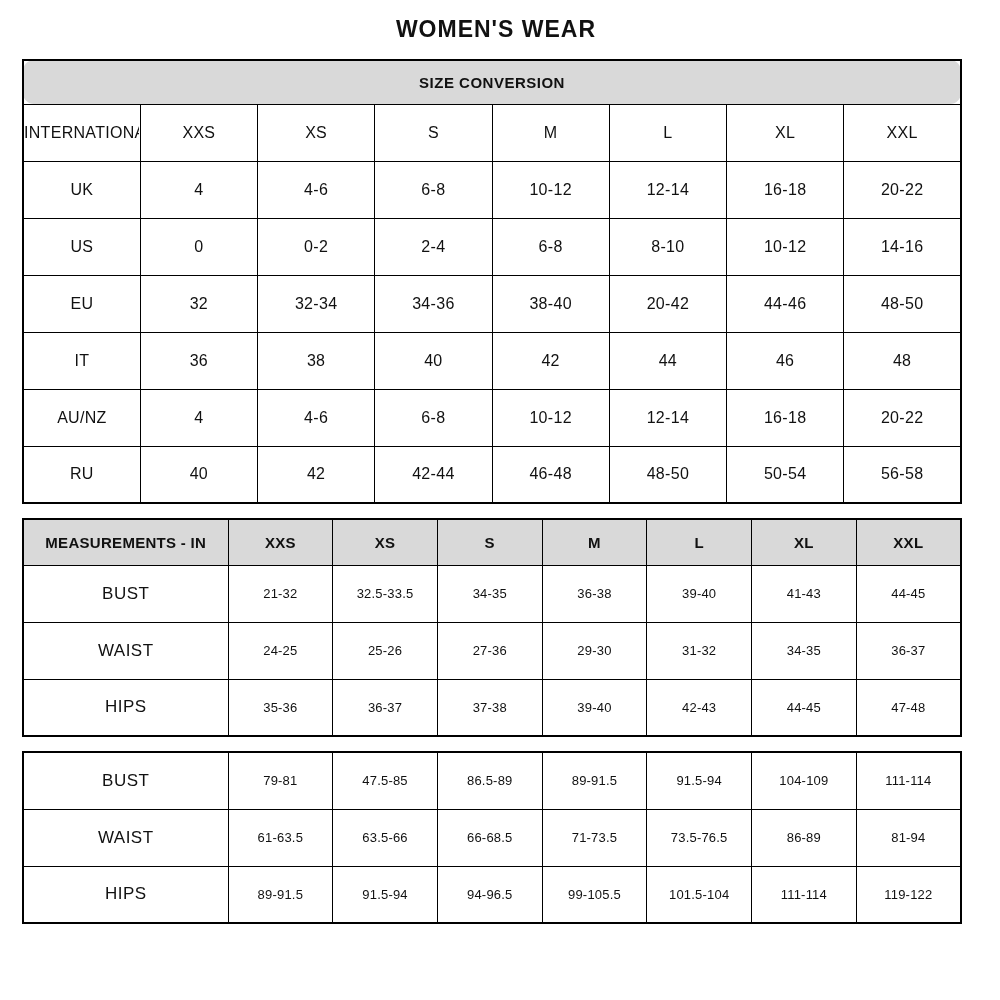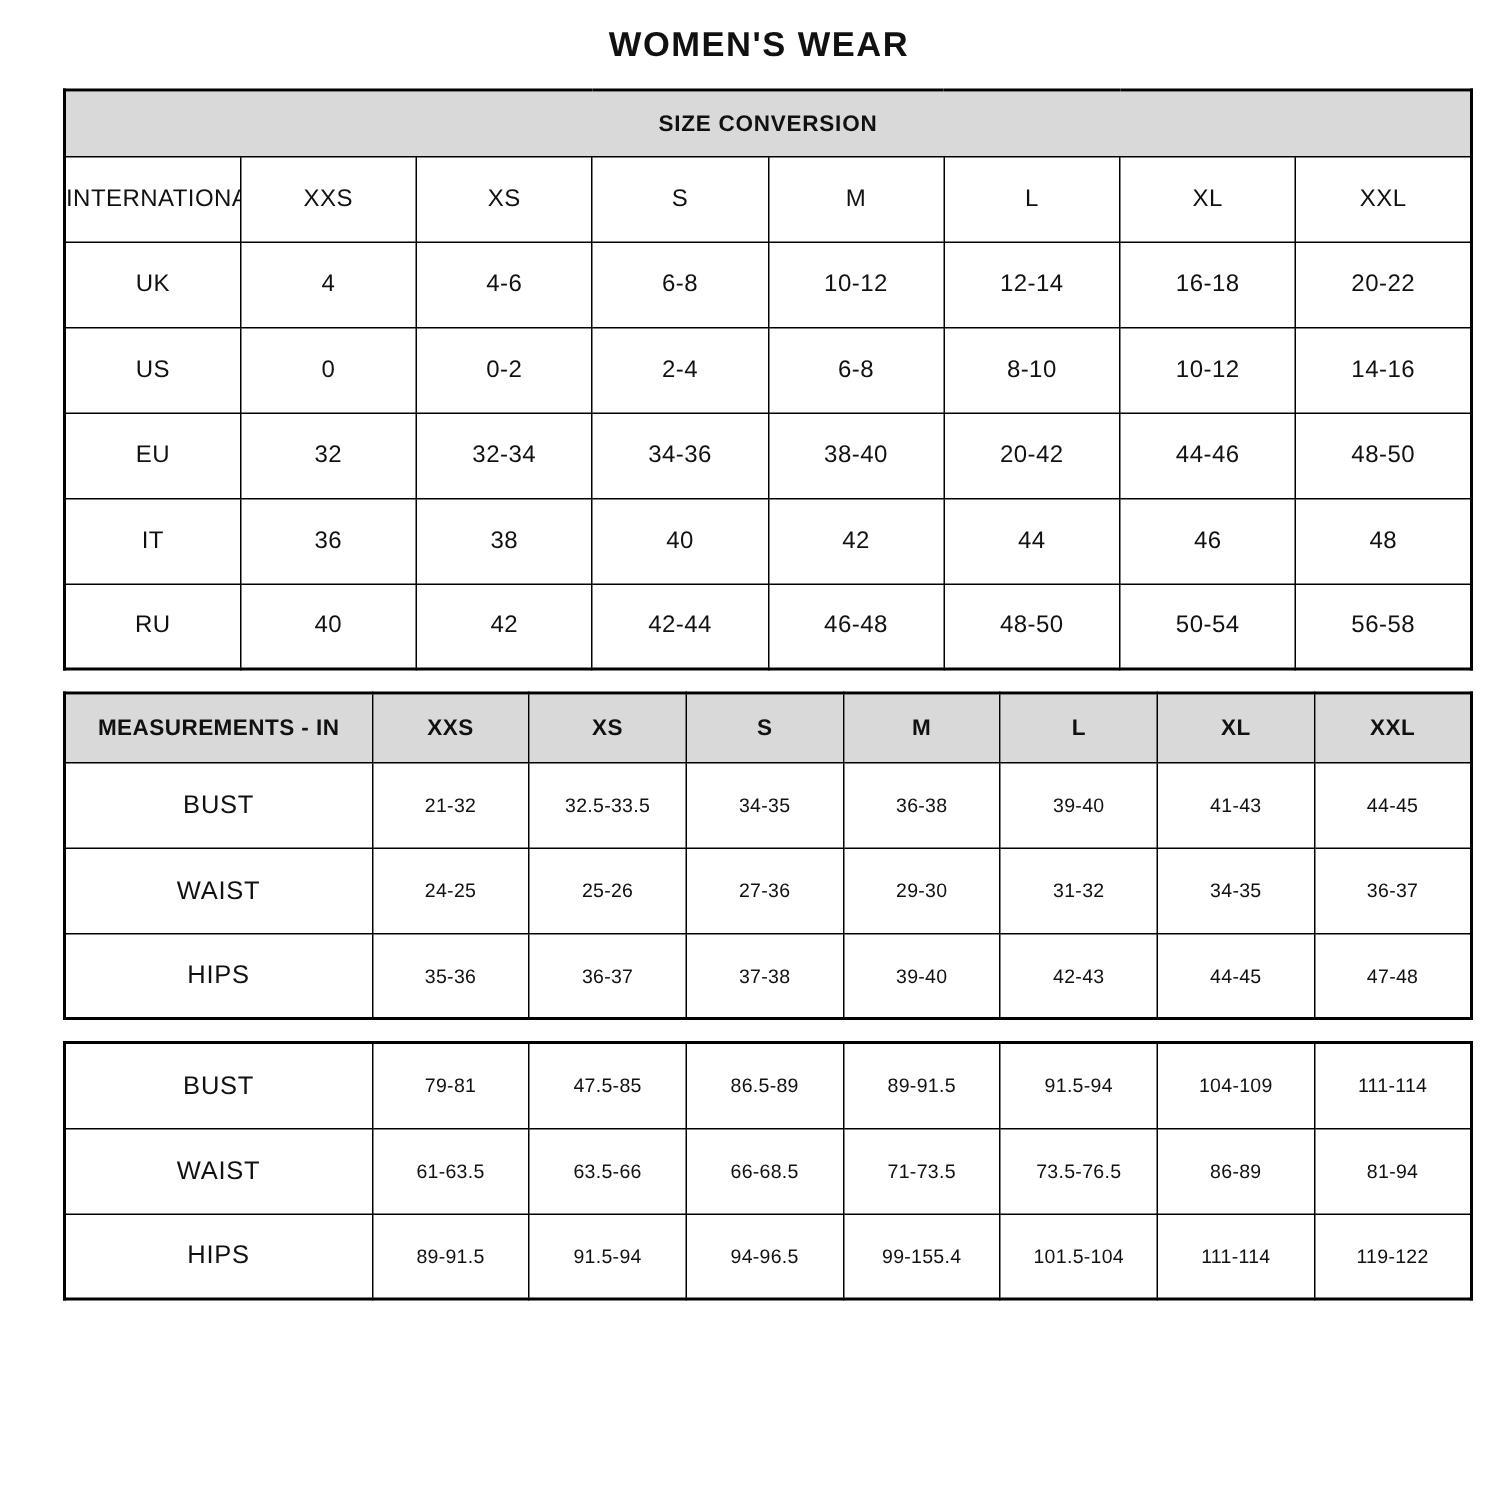--- a/index.html
+++ b/index.html
@@ -4,21 +4,21 @@
 <style>
   * { margin: 0; padding: 0; box-sizing: border-box; }
   html, body { background: #ffffff; }
   body {
     width: 1000px;
     height: 1000px;
     font-family: "Liberation Sans", "DejaVu Sans", sans-serif;
     color: #111111;
     overflow: hidden;
   }
-  .page { padding: 10px 30px 0 42px; }
+  .page { padding: 10px 30px 0 22px; }
   .page-title {
     text-align: center;
     font-size: 23px;
     font-weight: bold;
     letter-spacing: 1px;
     margin: 6px 0 16px 0;
     color: #111111;
   }
   table {
     width: 940px;
@@ -35,21 +35,21 @@
     white-space: nowrap;
   }
   
   .t-size .title-row {
     background: #d9d9d9;
     height: 44px;
     font-size: 15px;
     font-weight: bold;
     letter-spacing: 0.5px;
   }
-  .t-size td { height: 57px; font-size: 16px; font-weight: normal; letter-spacing: 0.3px; }
+  .t-size td { height: 57px; font-size: 16px; font-weight: normal; letter-spacing: 0.3px; border-radius: 11px; }
   .t-size .c0 { width: 168px; }
   
   .t-meas th {
     background: #d9d9d9;
     height: 46px;
     font-size: 15px;
     font-weight: bold;
     letter-spacing: 0.3px;
   }
   .t-meas td { height: 57px; font-size: 13px; letter-spacing: 0.2px; }
@@ -110,20 +110,30 @@
     </tr>
     <tr>
       <td class="c0">IT</td>
       <td>36</td>
       <td>38</td>
       <td>40</td>
       <td>42</td>
       <td>44</td>
       <td>46</td>
       <td>48</td>
+    </tr>
+    <tr>
+      <td class="c0">AU/NZ</td>
+      <td>4</td>
+      <td>4-6</td>
+      <td>6-8</td>
+      <td>10-12</td>
+      <td>12-14</td>
+      <td>16-18</td>
+      <td>20-22</td>
     </tr>
     <tr>
       <td class="c0">RU</td>
       <td>40</td>
       <td>42</td>
       <td>42-44</td>
       <td>46-48</td>
       <td>48-50</td>
       <td>50-54</td>
       <td>56-58</td>
@@ -196,21 +206,21 @@
       <td>71-73.5</td>
       <td>73.5-76.5</td>
       <td>86-89</td>
       <td>81-94</td>
     </tr>
     <tr>
       <td class="c0 lbl">HIPS</td>
       <td>89-91.5</td>
       <td>91.5-94</td>
       <td>94-96.5</td>
-      <td>99-155.4</td>
+      <td>99-105.5</td>
       <td>101.5-104</td>
       <td>111-114</td>
       <td>119-122</td>
     </tr>
   </tbody>
     </table>
 
 </div>
 
 </body></html>

